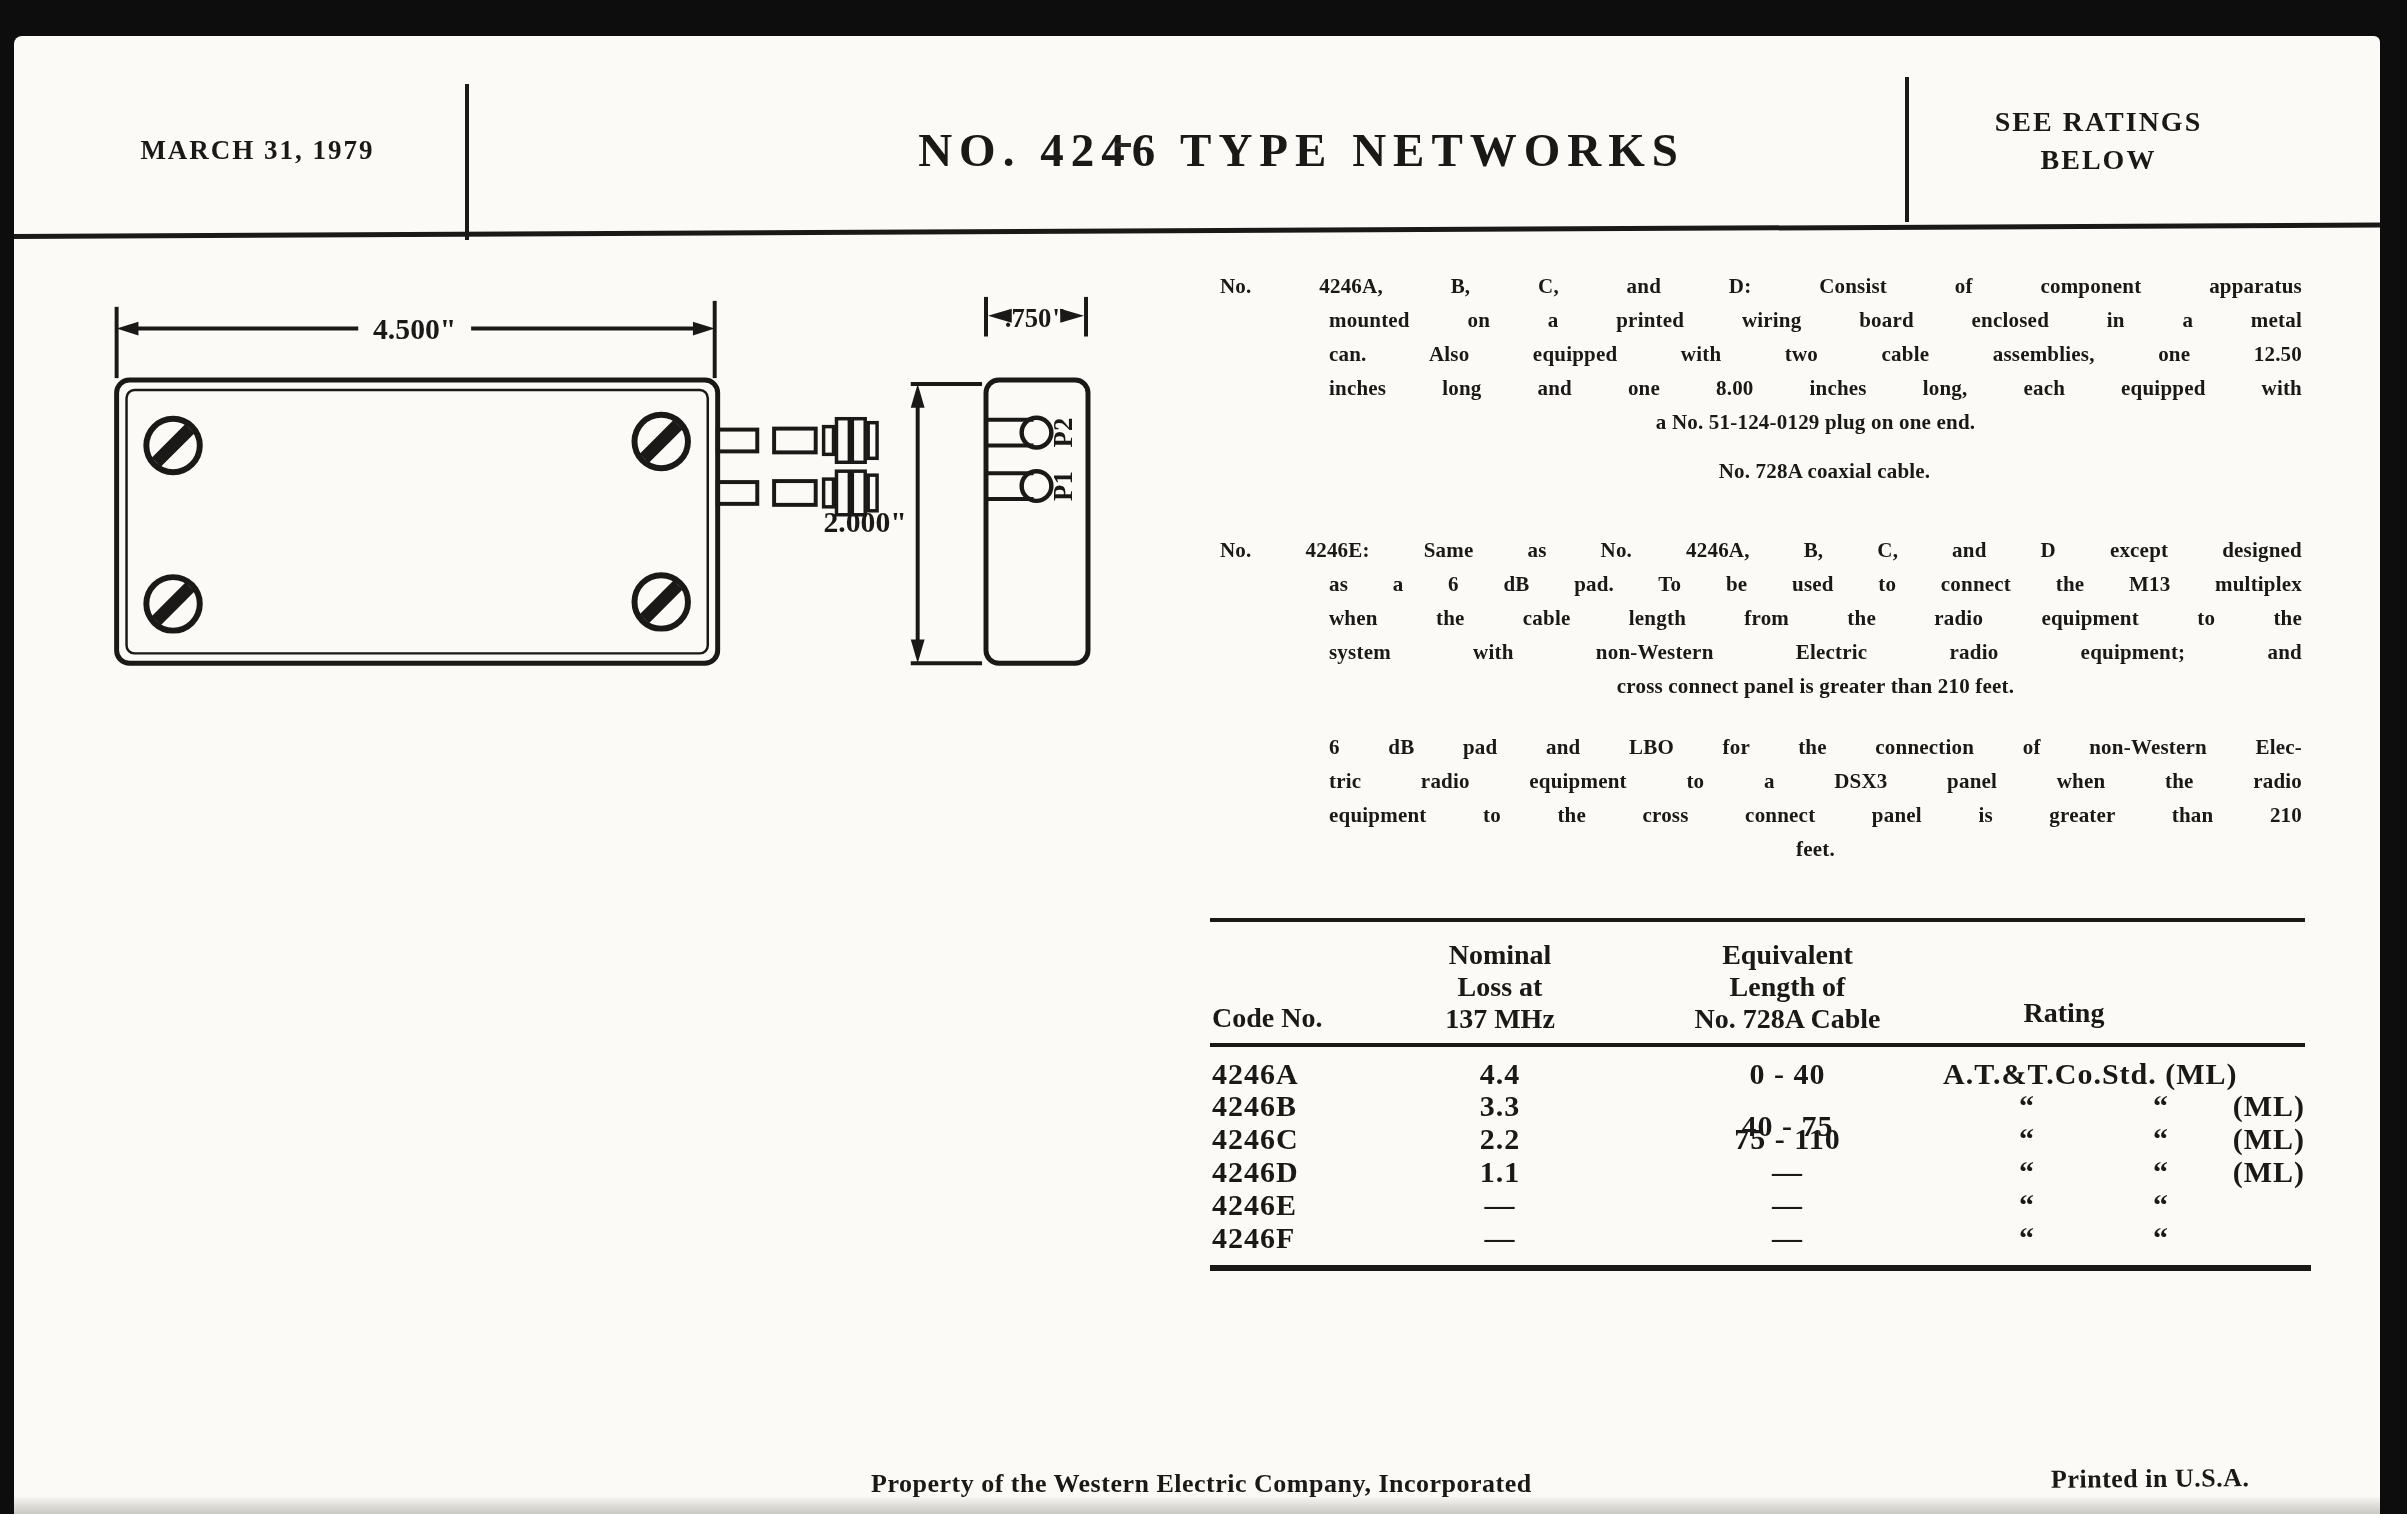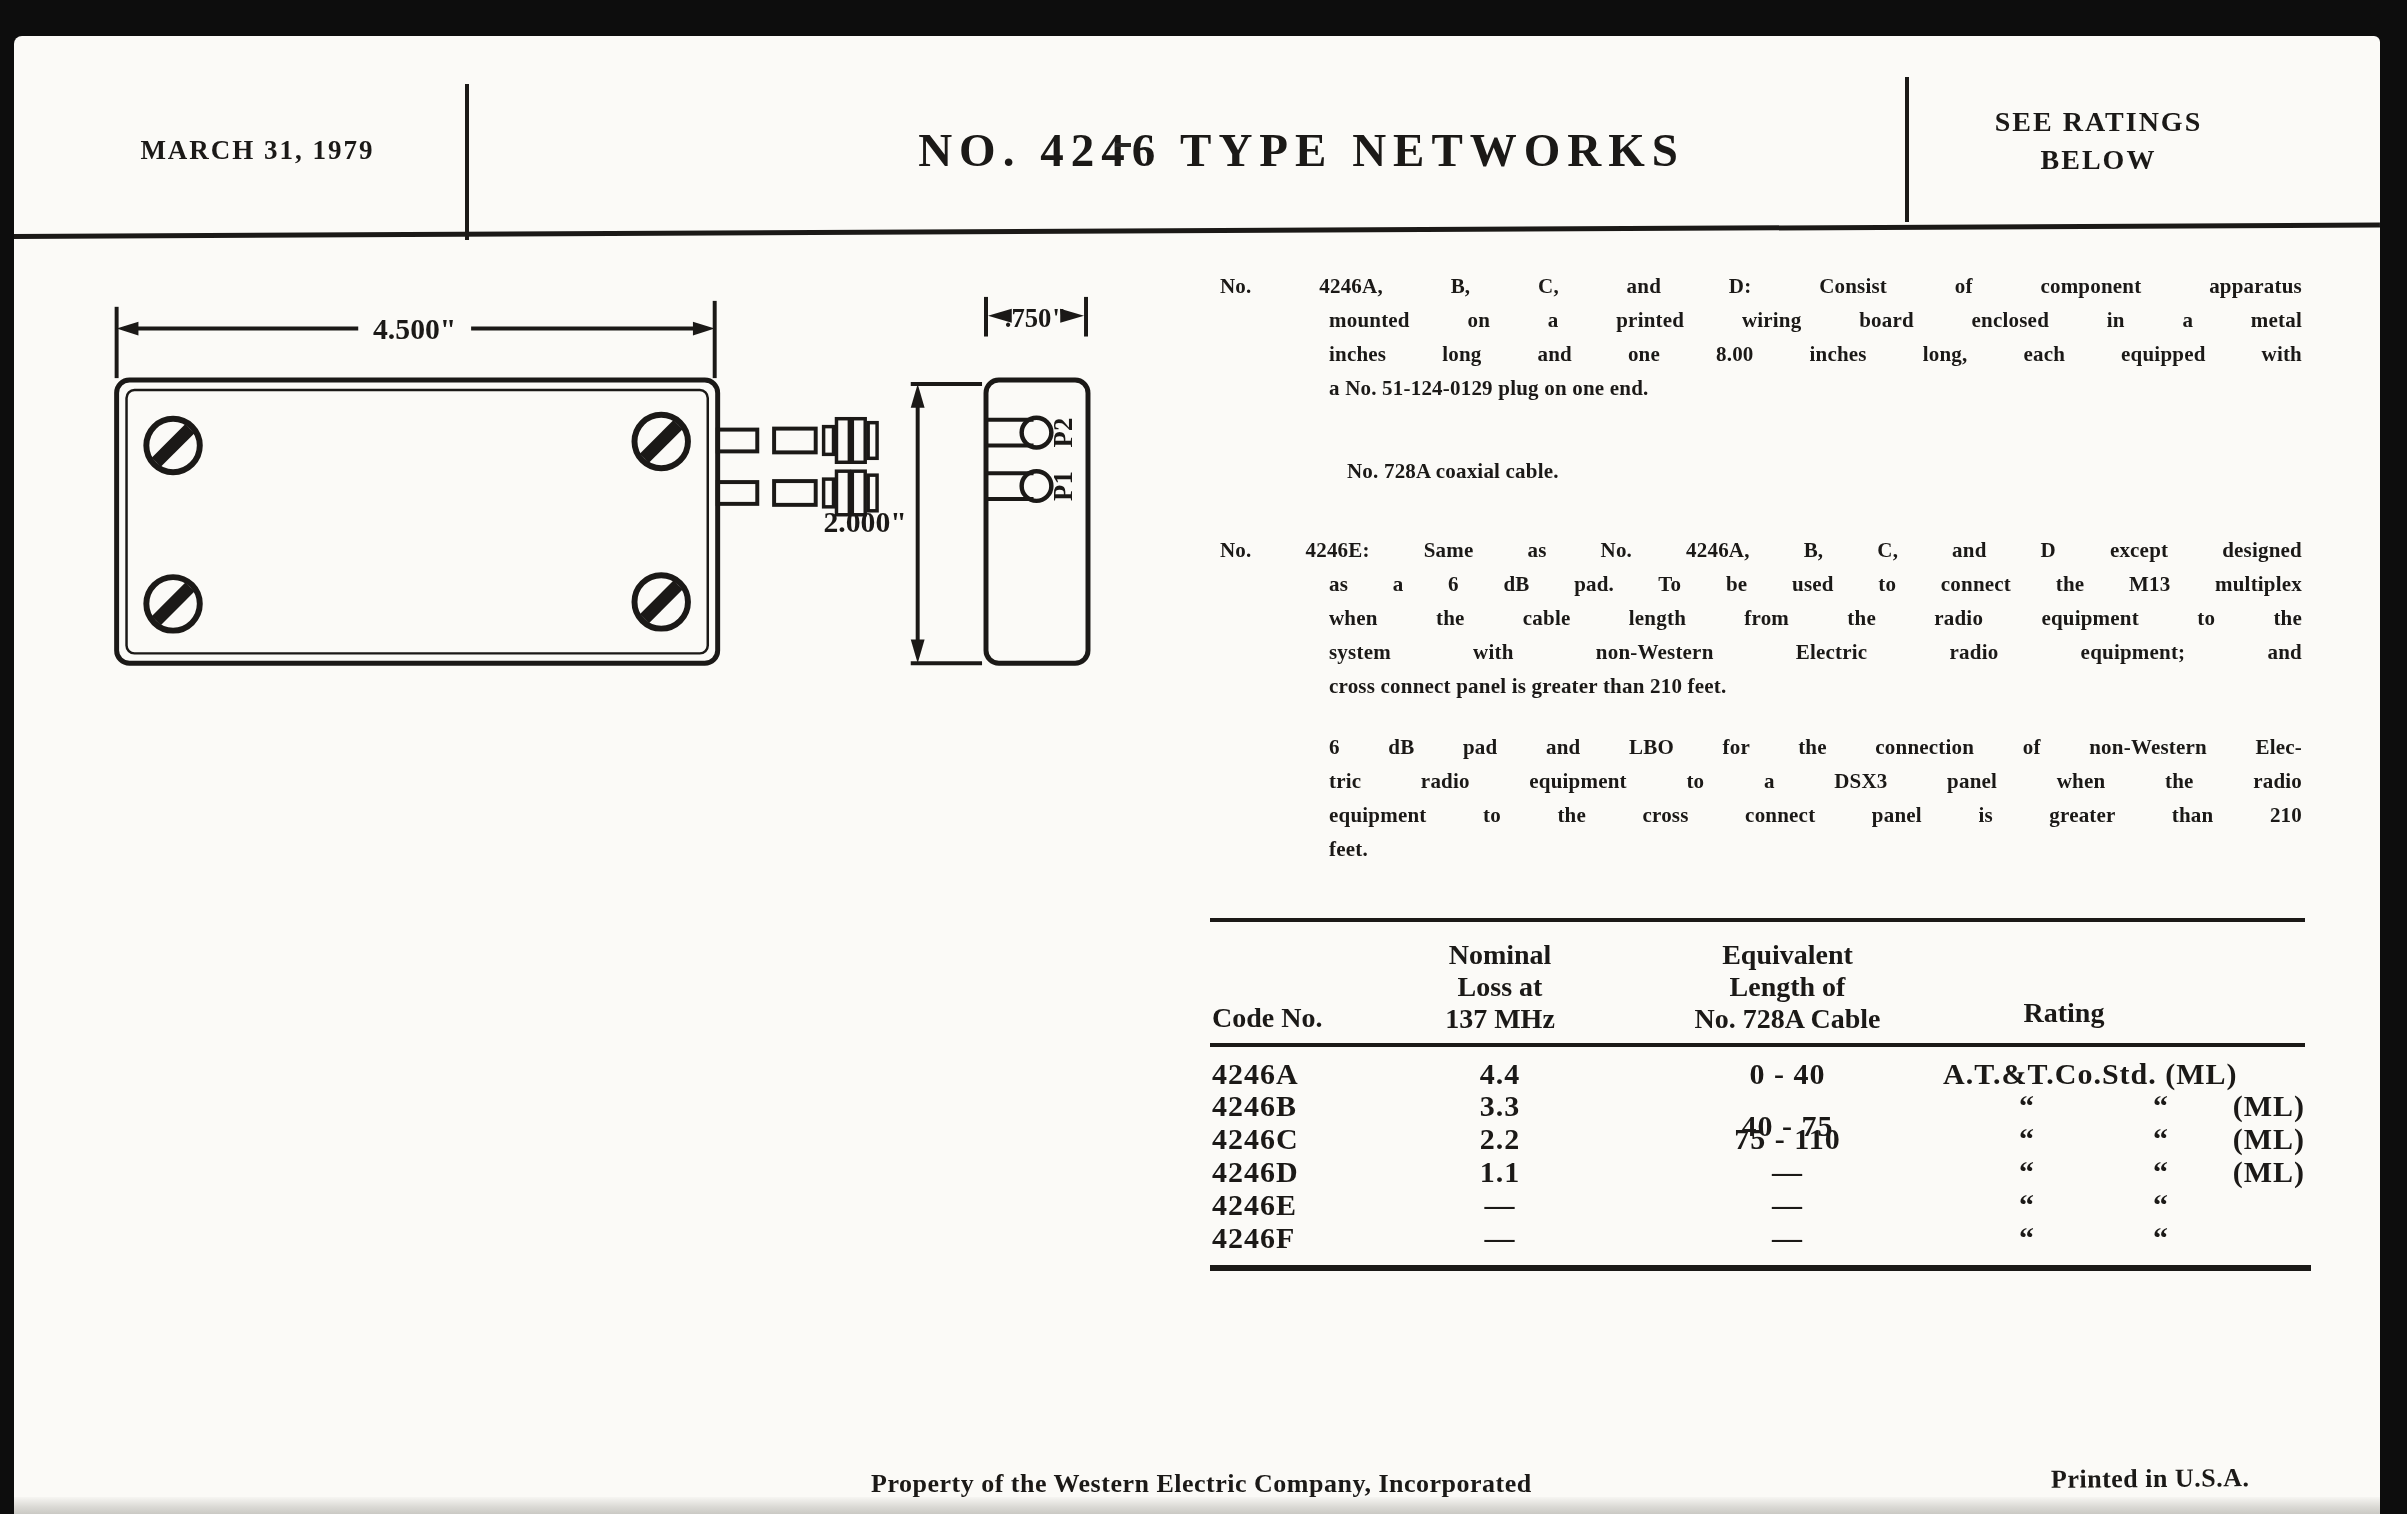--- a/index.html
+++ b/index.html
@@ -15,21 +15,21 @@
   .title{left:794px;top:123px;width:891px;text-align:right;font-size:47px;font-weight:bold;letter-spacing:7px;white-space:nowrap;}
   .vrule2{left:1905px;top:77px;width:4px;height:145px;background:#1b1917;}
   .ratings-note{left:1935px;top:103px;width:327px;text-align:center;font-size:28px;font-weight:bold;letter-spacing:2px;line-height:38px;}
   .hrule{left:14px;top:234px;width:2366px;height:5px;background:#1b1917;transform:rotate(-0.28deg);transform-origin:left center;}
   .artifact{left:1115px;top:143px;width:16px;height:4px;background:#2a2826;}
 
   
   .para{left:1220px;width:1082px;font-size:21px;font-weight:bold;line-height:34px;letter-spacing:0.2px;}
   .para div{white-space:normal;}
   .jl{text-align:justify;text-align-last:justify;}
-  .ll{text-align:left;}
+  .ll{text-align:center;}
   .ind{padding-left:109px;}
   .ind1{padding-left:57px;}
   .ind2{padding-left:127px;}
 
   
   .tbl{left:1210px;top:918px;width:1101px;height:356px;font-weight:bold;}
   .tbl .rule{position:absolute;background:#1b1917;}
   .hcell{position:absolute;font-size:28px;line-height:32px;}
   .hc{text-align:center;}
   .rcell{position:absolute;font-size:30px;line-height:33px;letter-spacing:1px;white-space:nowrap;}
@@ -139,20 +139,21 @@
       <line class="ln" x1="916" y1="188" x2="964" y2="188" stroke-width="4"></line>
       <line class="ln" x1="916" y1="214" x2="964" y2="214" stroke-width="4"></line>
       <circle class="ln" cx="967" cy="201" r="15" stroke-width="4.5" fill="#fbfaf7"></circle>
       <text transform="translate(1003,201) rotate(-90)" text-anchor="middle" font-size="27">P1</text>
     </g>
   </svg>
 
   <div class="abs para" style="top:269px;">
     <div class="jl">No. 4246A, B, C, and D: Consist of component apparatus</div>
     <div class="jl ind">mounted on a printed wiring board enclosed in a metal</div>
+    <div class="jl ind">can. Also equipped with two cable assemblies, one 12.50</div>
     <div class="jl ind">inches long and one 8.00 inches long, each equipped with</div>
     <div class="ll ind">a No. 51-124-0129 plug on one end.</div>
   </div>
   <div class="abs para" style="top:454px;">
     <div class="ll ind2">No. 728A coaxial cable.</div>
   </div>
   <div class="abs para" style="top:533px;">
     <div class="jl">No. 4246E: Same as No. 4246A, B, C, and D except designed</div>
     <div class="jl ind">as a 6 dB pad. To be used to connect the M13 multiplex</div>
     <div class="jl ind">when the cable length from the radio equipment to the</div>

